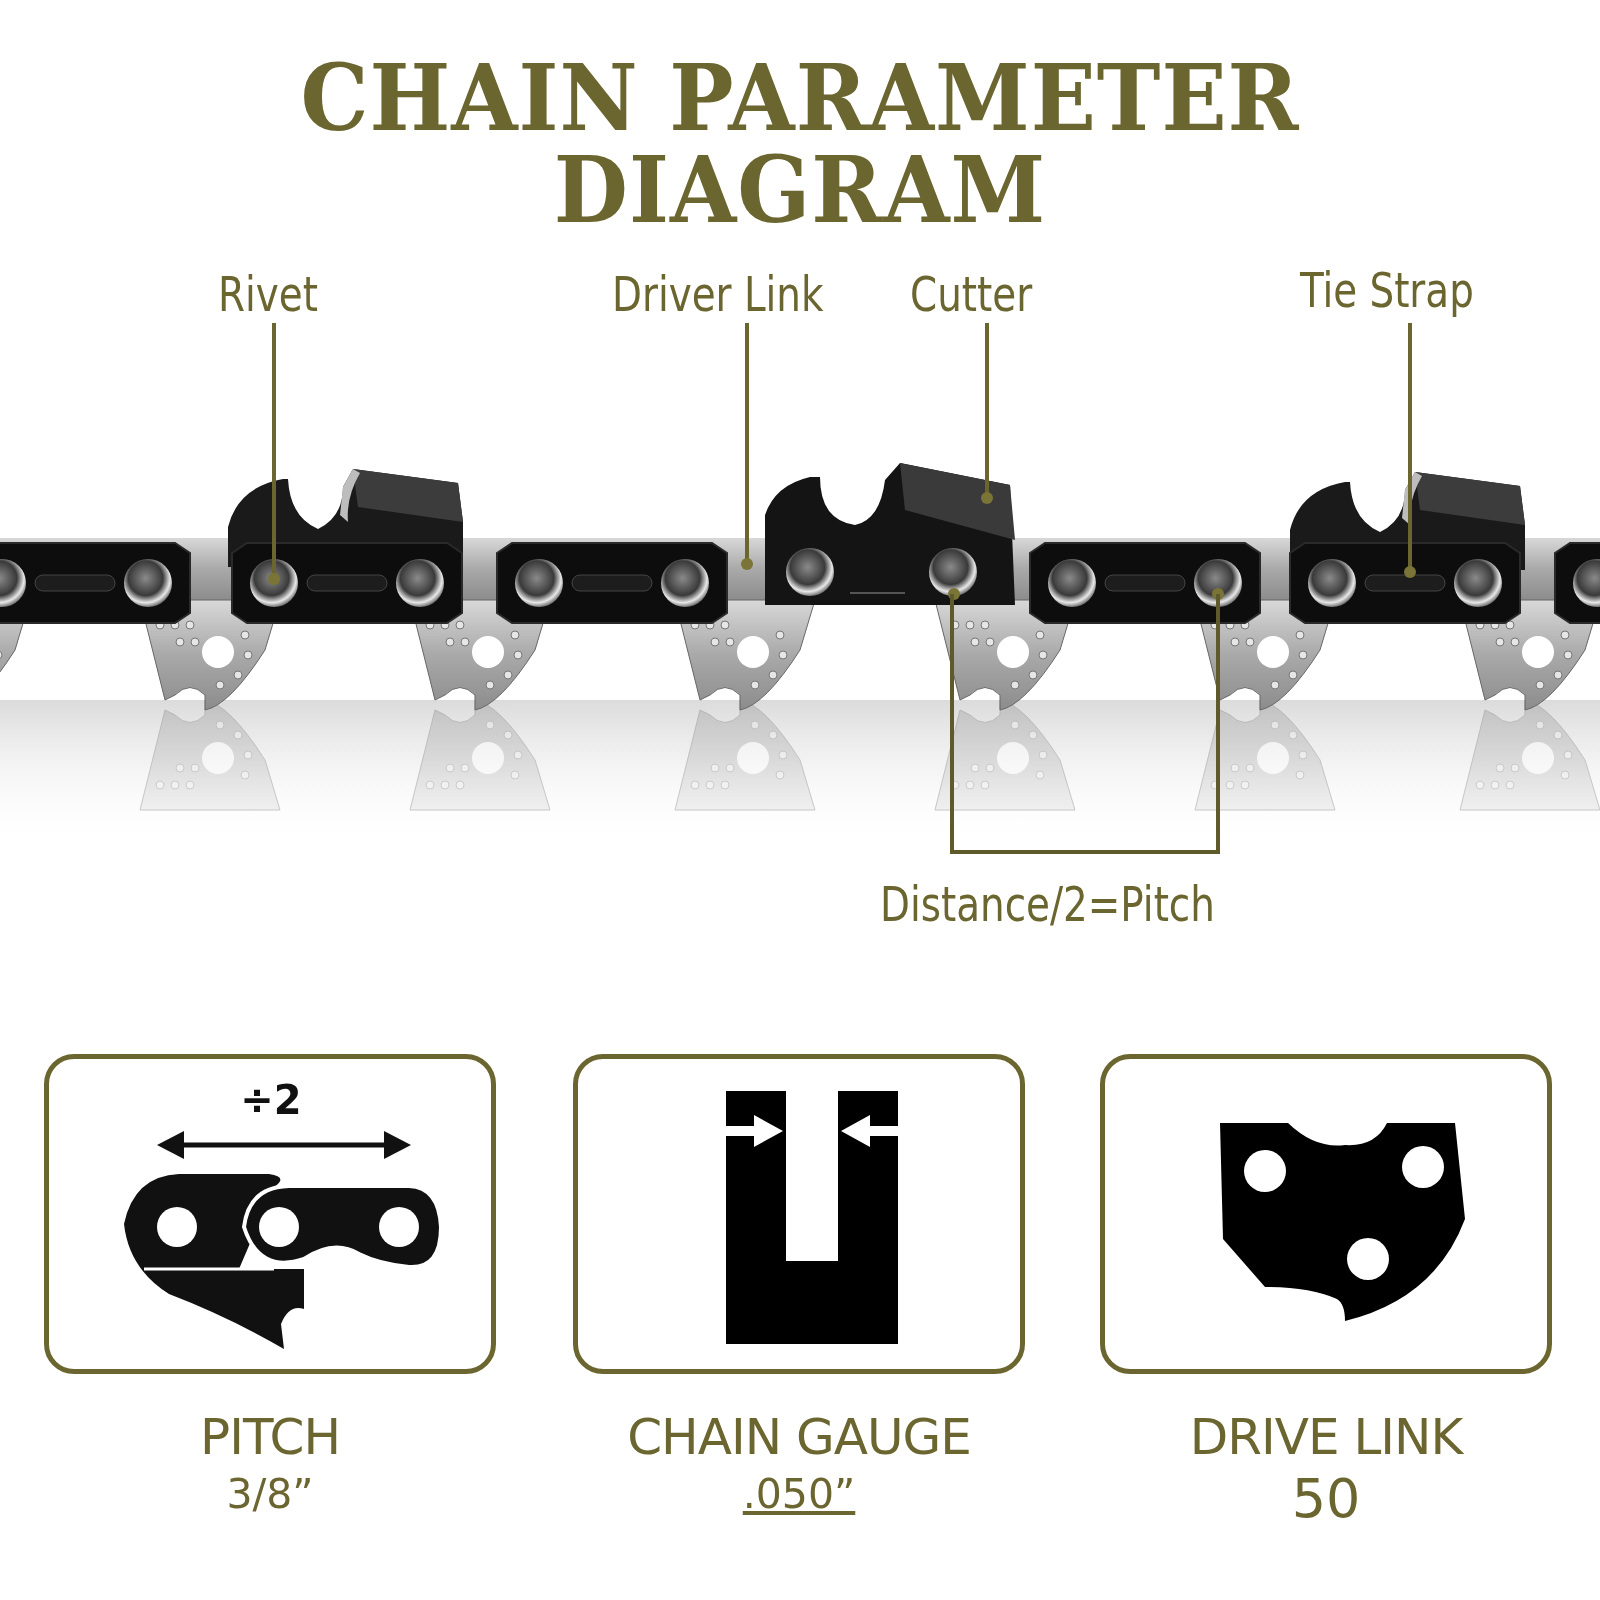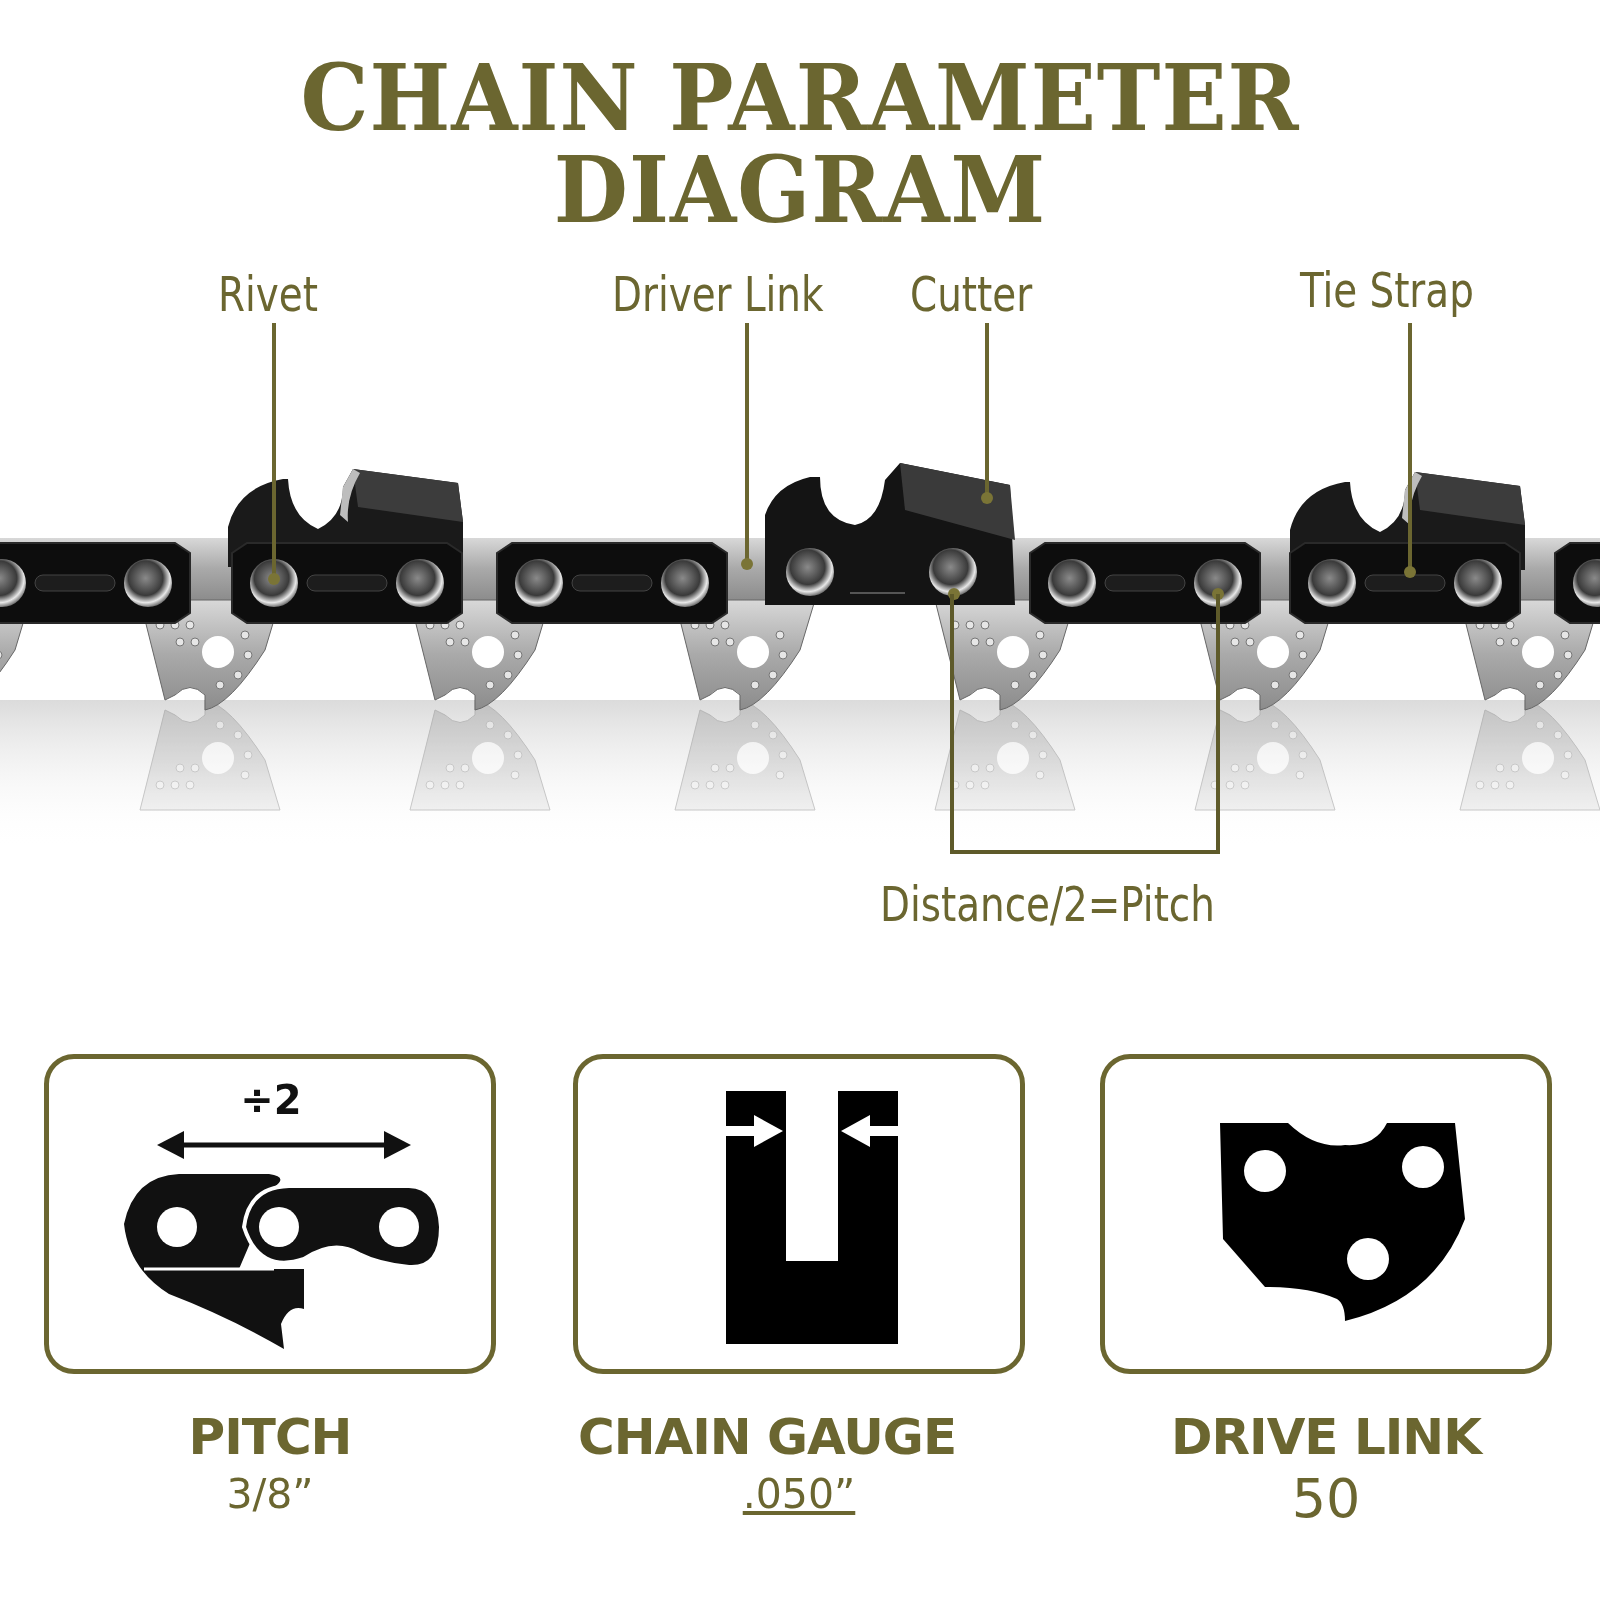--- a/index.html
+++ b/index.html
@@ -23,21 +23,21 @@
   #chain-svg { position: absolute; left: 0; top: 455px; }
   .card {
     position: absolute; top: 1054px; width: 452px; height: 320px;
     border: 5px solid #6b6630; border-radius: 30px; background: #fff; box-sizing: border-box;
   }
   .card svg { position: absolute; left: 0; top: 0; }
   .cap {
     position: absolute; width: 452px; text-align: center; color: #6b6630;
     font-family: "DejaVu Sans", sans-serif; line-height: 1;
   }
-  .cap-title { top: 1412px; font-size: 50px; font-weight: bold; letter-spacing: -1px; }
+  .cap-title { top: 1412px; font-size: 50px; font-weight: normal; letter-spacing: -1px; }
   .cap-value { top: 1474px; font-size: 41px; }
 </style>
 </head>
 <body>
 
 <div class="title">CHAIN PARAMETER DIAGRAM</div>
 
 <svg id="chain-svg" width="1600" height="400" viewBox="0 455 1600 400">
   <defs>
     <linearGradient id="silver" x1="0" y1="0" x2="0" y2="1">
@@ -172,17 +172,17 @@
     <path d="M115,64 L183,64 Q210,90 240,86 Q270,88 282,64 L350,64 L360,160 Q330,240 240,262 Q240,245 232,240 Q205,228 160,228 L118,180 Z" fill="#000"></path>
     <circle cx="160" cy="112" r="21" fill="#fff"></circle>
     <circle cx="318" cy="108" r="21" fill="#fff"></circle>
     <circle cx="263" cy="200" r="21" fill="#fff"></circle>
   </svg>
 </div>
 
 <div class="cap cap-title" style="left:44px;">PITCH</div>
 <div class="cap cap-value" style="left:44px;">3/8”</div>
 
-<div class="cap cap-title" style="left:541px;">CHAIN GAUGE</div>
+<div class="cap cap-title" style="left:573px;">CHAIN GAUGE</div>
 <div class="cap cap-value" style="left:573px;text-decoration:underline;">.050”</div>
 
 <div class="cap cap-title" style="left:1100px;">DRIVE LINK</div>
 <div class="cap cap-value" style="left:1100px; font-size:54px; top:1472px;">50</div>
 
 </body></html>

